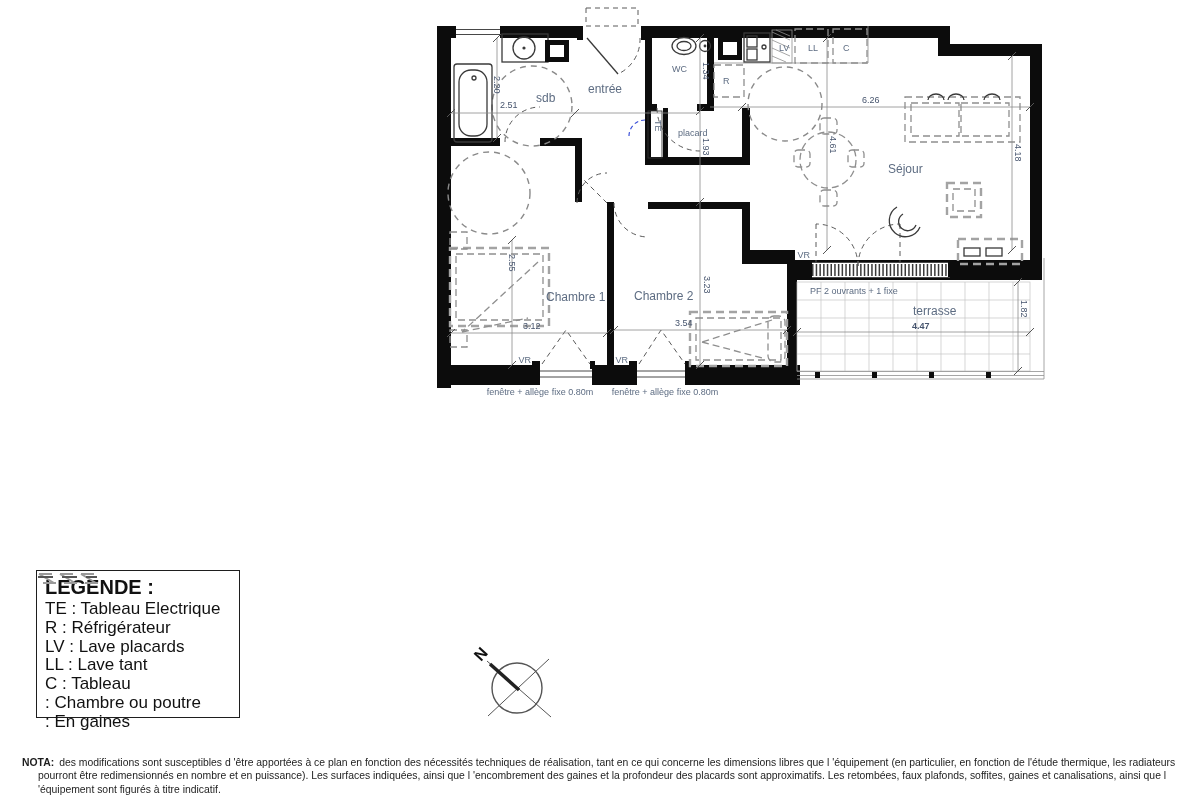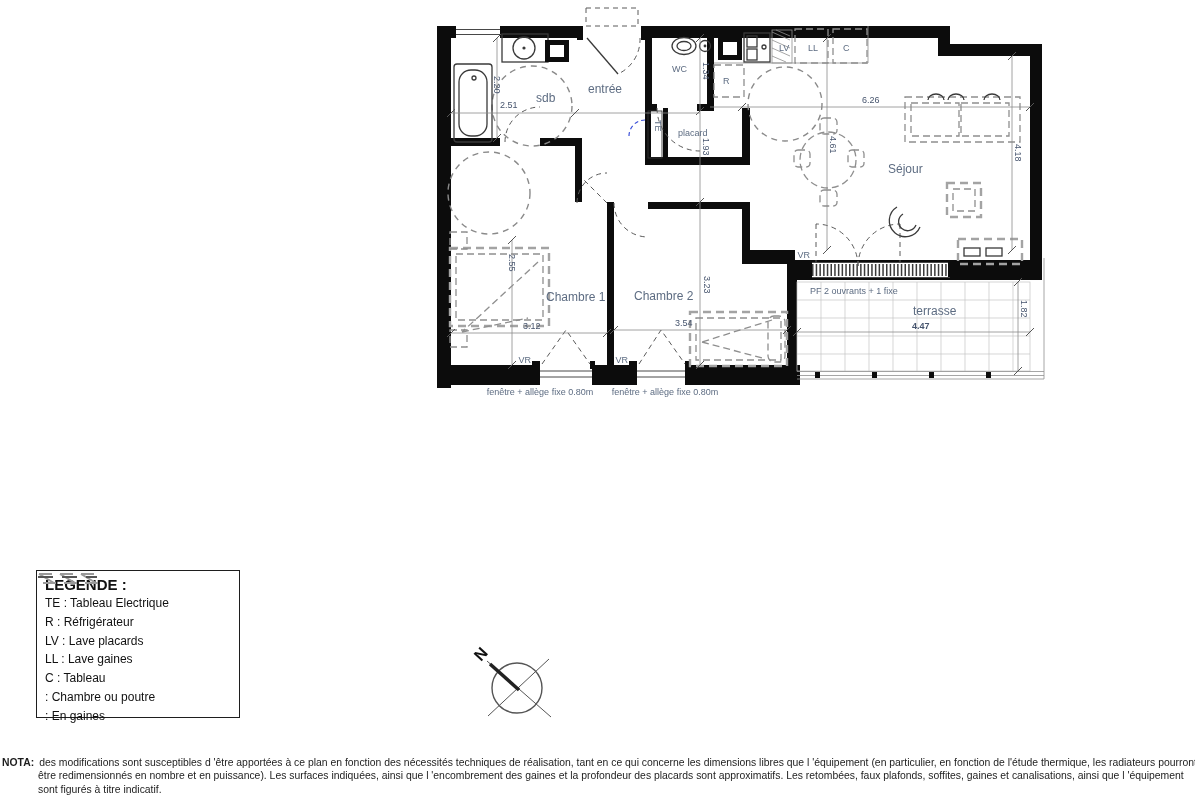--- a/index.html
+++ b/index.html
@@ -18,26 +18,26 @@
   .small{fill:#5d6c82;font-size:9px;}
   .furn{fill:none;stroke:#8f8f8f;stroke-width:1.3;stroke-dasharray:7 4;}
   .furn2{fill:none;stroke:#a3a3a3;stroke-width:2.4;stroke-dasharray:8 5;}
   .soff{fill:none;stroke:#8a8a8a;stroke-width:1.4;stroke-dasharray:6 5;}
   .door{fill:none;stroke:#5a5a5a;stroke-width:1;stroke-dasharray:5 4;}
   .bluedoor{fill:none;stroke:#3b4fd8;stroke-width:1.2;stroke-dasharray:4 3;}
   .solidf{fill:none;stroke:#3a3a3a;stroke-width:1.3;}
   .grid{stroke:#c4c4c4;stroke-width:.7;fill:none;}
   .legend{position:absolute;left:36px;top:570px;width:204px;height:148px;
     border:1.4px solid #1e1e1e;padding:3px 8px;box-sizing:border-box;color:#111;}
-  .lg-title{font-size:15px;font-weight:bold;margin:2px 0 1px 0;}
-  .lg-row{font-size:12px;line-height:18.8px;white-space:nowrap;}
+  .lg-title{font-size:20px;font-weight:bold;margin:2px 0 1px 0;}
+  .lg-row{font-size:17px;line-height:18.8px;white-space:nowrap;}
   .lg-sym{display:inline-block;vertical-align:middle;margin-right:4px;}
   .nota{position:absolute;left:2px;top:756px;width:1168px;font-size:10.4px;
     line-height:13.4px;color:#1d1d1d;padding-left:36px;text-indent:-36px;}
-  .nota b{margin-right:5px;}
+  .nota b{margin-right:5px;margin-left:20px;}
 </style>
 </head>
 <body>
 
 <div id="stage">
 <svg width="1195" height="800" viewBox="0 0 1195 800">
 
   <g>
     <rect class="wall" x="437" y="26" width="19" height="12"></rect>
     <rect class="wall" x="500" y="26" width="83" height="12"></rect>
@@ -296,21 +296,21 @@
     <line x1="490" y1="664" x2="519" y2="690" stroke="#222" stroke-width="3.5"></line>
     <text x="481" y="662" font-size="16" font-weight="bold" fill="#111" transform="rotate(-48 481 662)">N</text>
   </g>
 </svg>
 
 <div class="legend">
   <div class="lg-title">LEGENDE :</div>
   <div class="lg-row">TE : Tableau Electrique</div>
   <div class="lg-row">R : Réfrigérateur</div>
   <div class="lg-row">LV : Lave placards</div>
-  <div class="lg-row">LL : Lave gaines</div>
+  <div class="lg-row">LL : Lave tant</div>
   <div class="lg-row">C : Tableau</div>
   <div class="lg-row">
     <svg class="lg-sym" width="62" height="15">
       <path d="M2,3 h13 M2,3 l15,9 M6,12 h13 M23,3 h13 M23,3 l15,9 M27,12 h13 M44,3 h13 M44,3 l15,9 M48,12 h13" stroke="#9a9a9a" stroke-width="2" fill="none"></path>
     </svg><span>: Chambre ou poutre</span>
   </div>
   <div class="lg-row">
     <svg class="lg-sym" width="62" height="11">
       <line x1="1" y1="6" x2="60" y2="6" stroke="#555" stroke-width="2" stroke-dasharray="15 9"></line>
     </svg><span>: En gaines</span>

